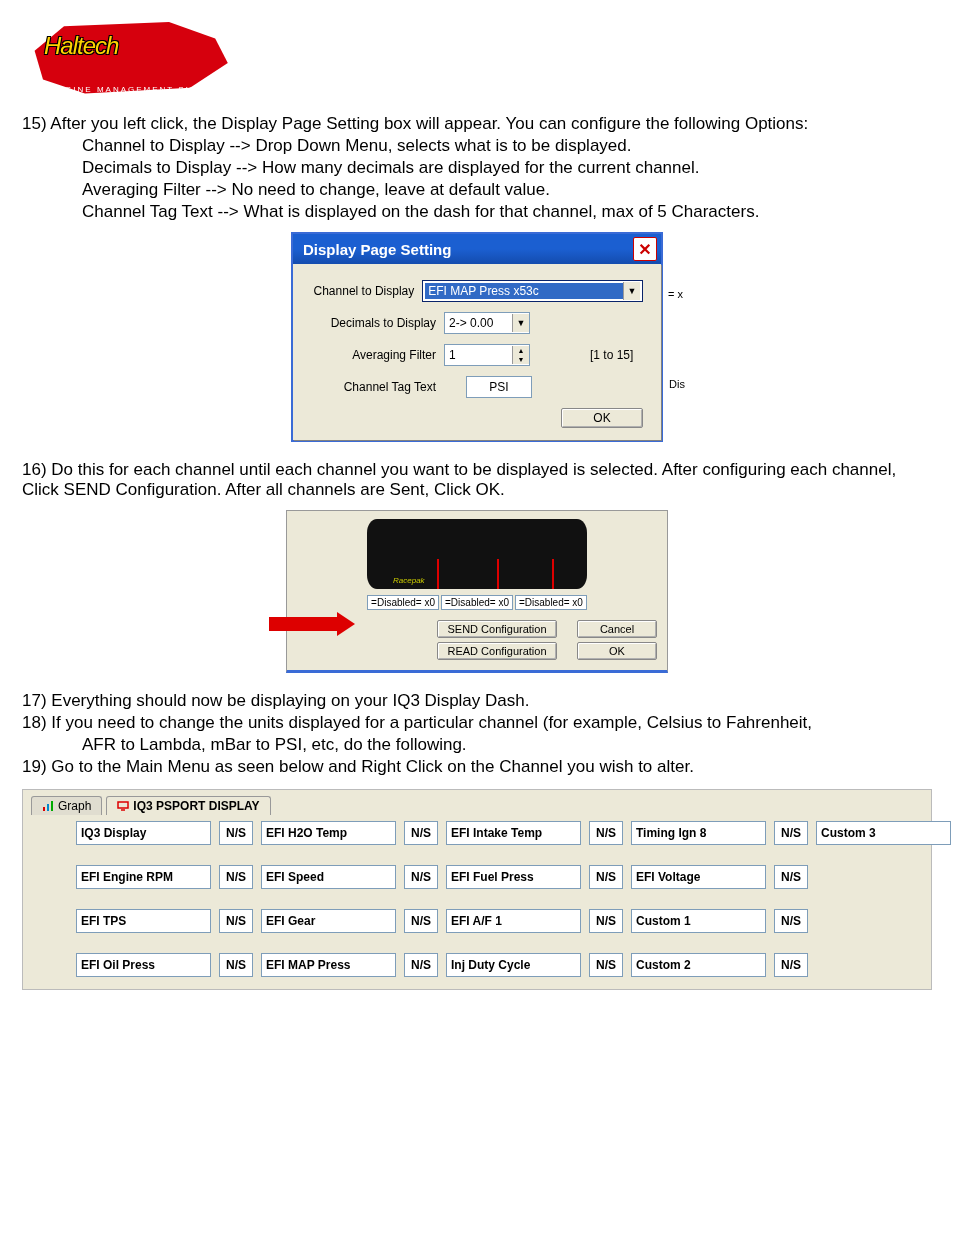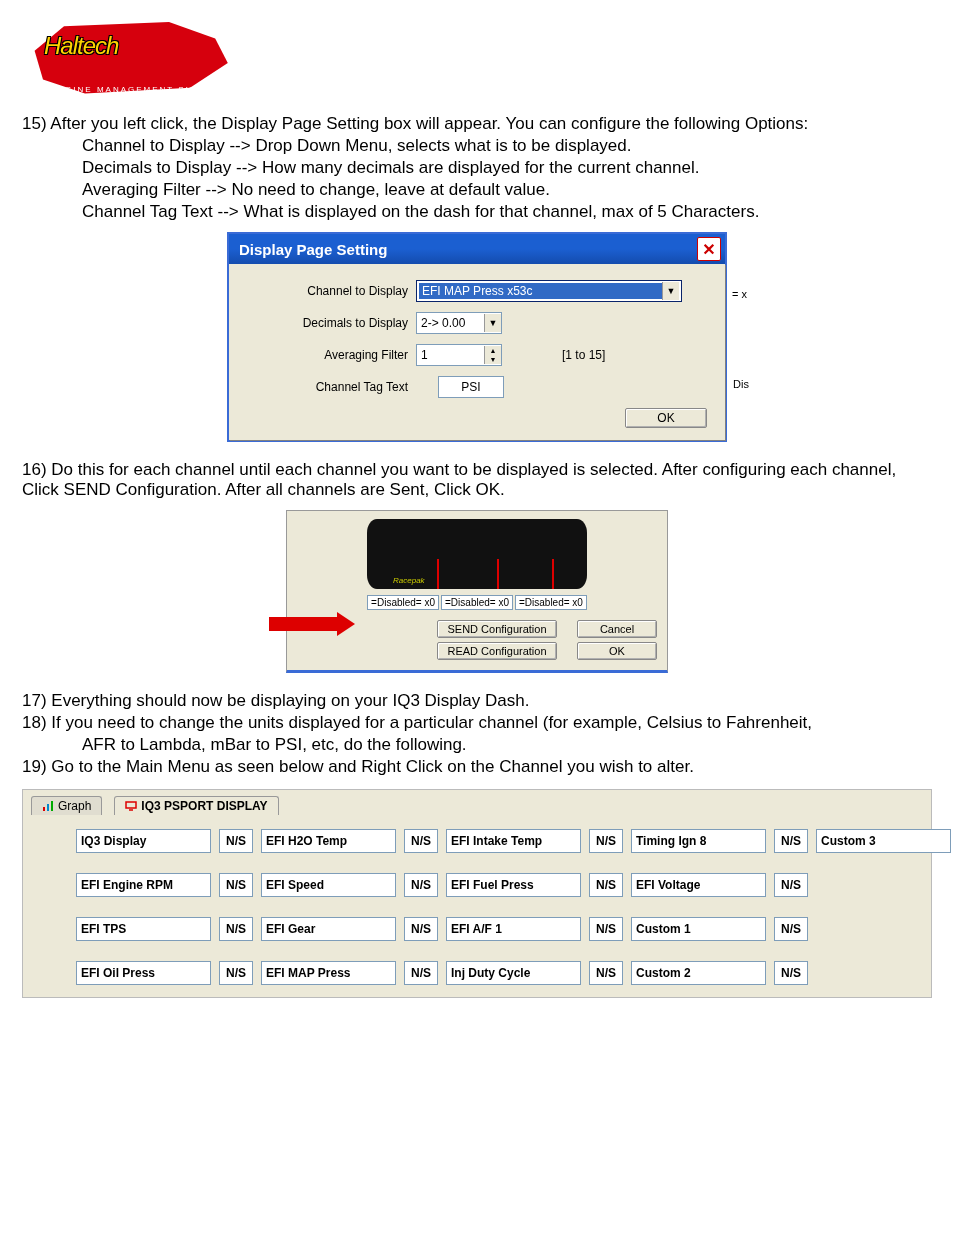--- a/index.html
+++ b/index.html
@@ -55,25 +55,24 @@
     text-indent: 0;
   }
   .center-block {
     display: flex;
     justify-content: center;
     margin: 10px 0 18px 0;
   }
 
   
   .dlg {
-    width: 460px;
+    width: 368px;
     background: #ece9d8;
     border: 1px solid #0a246a;
     box-shadow: 1px 1px 0 #808080;
-    padding-left: 36px;
   }
   .bluebar-wrap {
     border: 2px solid #3a6bd6;
     background: #3a6bd6;
   }
   .titlebar {
     display: flex;
     align-items: center;
     justify-content: space-between;
     height: 30px;
@@ -308,22 +307,22 @@
   
   .chgrid-wrap {
     margin: 12px 0 0 0;
     background: #ece9d8;
     border: 1px solid #bbb;
     padding: 6px 8px 12px 8px;
     font-family: Tahoma, sans-serif;
   }
   .tabbar {
     display: flex;
-    gap: 12px;
-    margin-bottom: 14px;
+    gap: 4px;
+    margin-bottom: 6px;
   }
   .tab {
     background: #ece9d8;
     border: 1px solid #999;
     border-bottom: none;
     border-radius: 3px 3px 0 0;
     padding: 2px 10px;
     font-size: 12px;
     font-weight: bold;
     display: flex;

